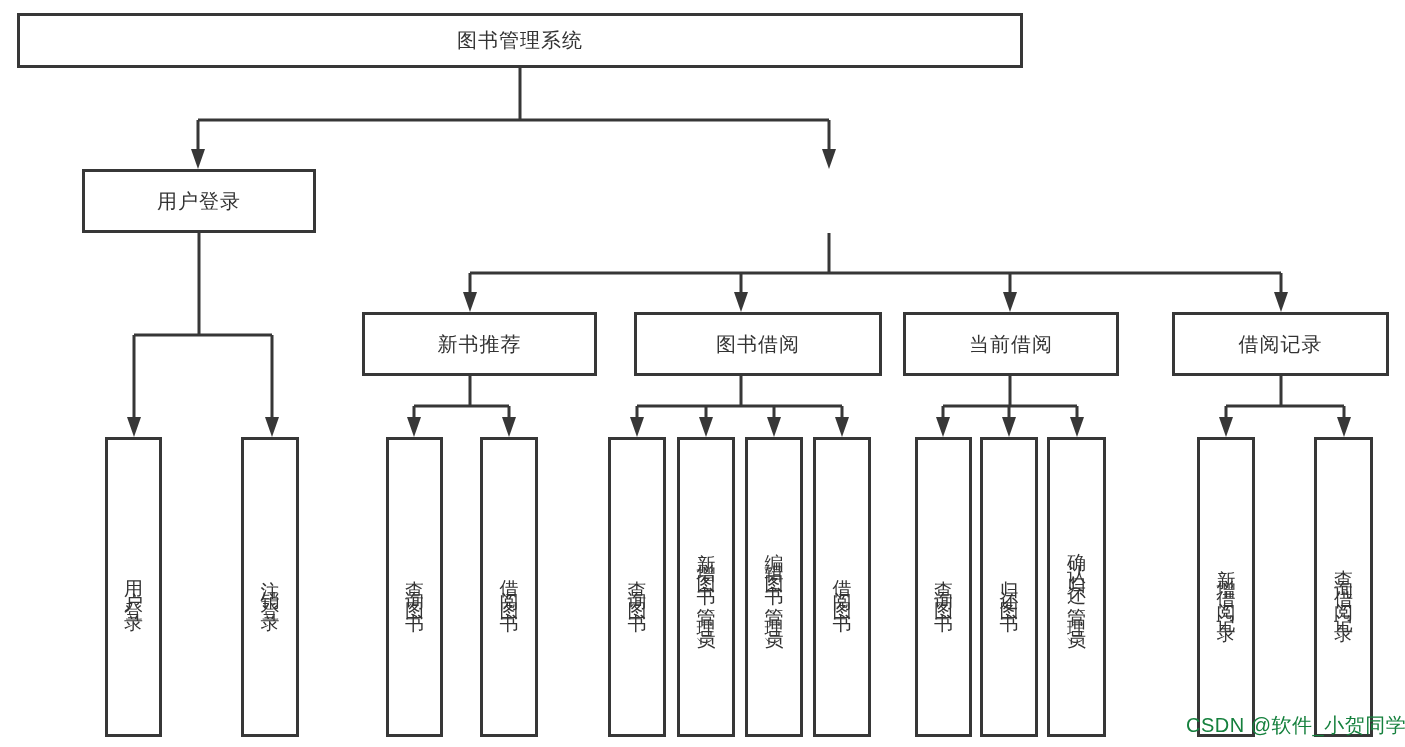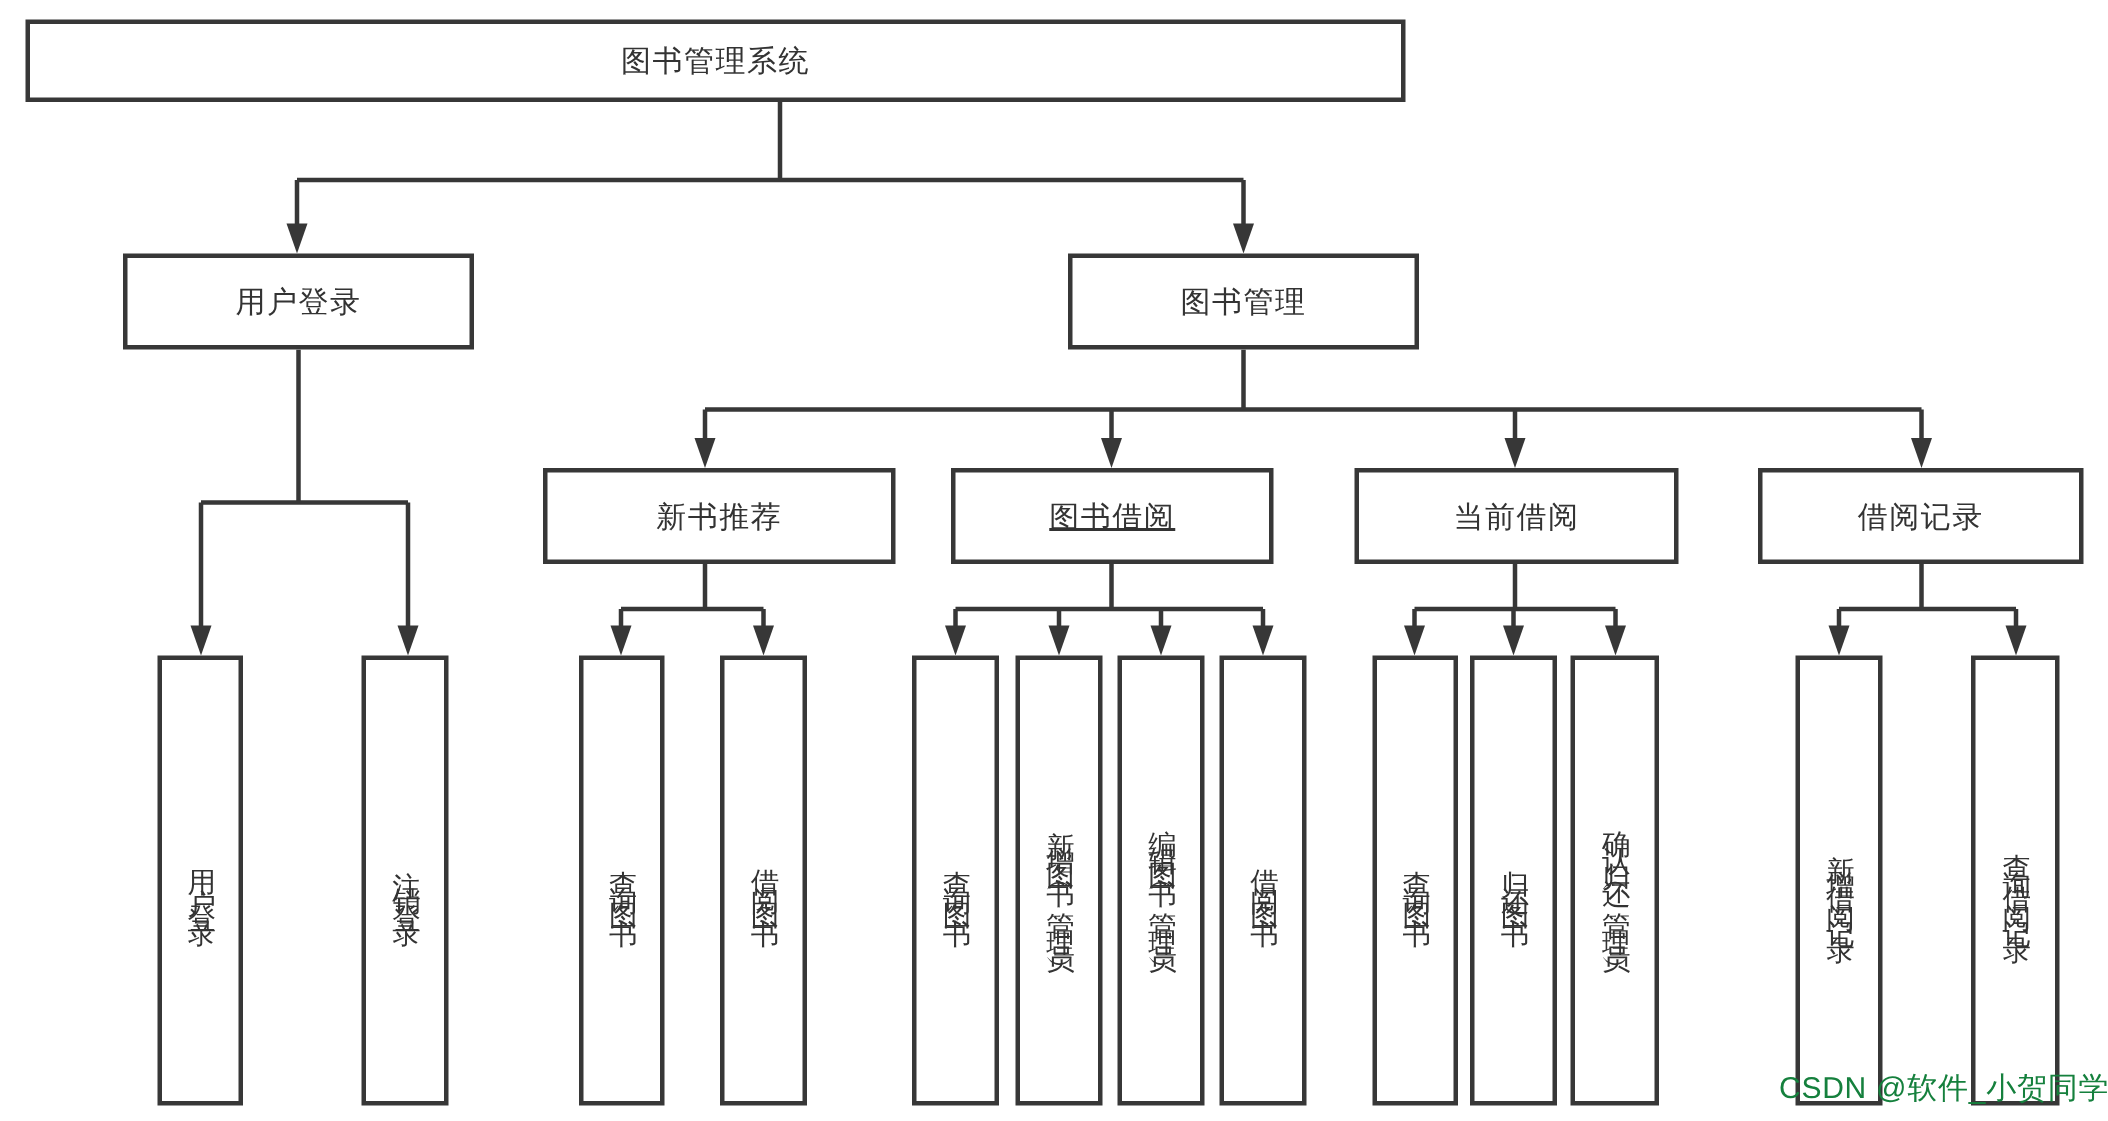--- a/index.html
+++ b/index.html
@@ -7,37 +7,37 @@
     position:relative; width:1405px; height:747px; background:#ffffff;
     font-family:"Liberation Sans", sans-serif; color:#333333; overflow:hidden;
   }
   #connectors { position:absolute; left:0; top:0; width:1405px; height:747px; }
   .node {
     position:absolute; box-sizing:border-box; background:#ffffff;
     border:3px solid #373737; display:flex; align-items:center; justify-content:center;
     font-size:20px; color:#333333; letter-spacing:1px; z-index:2;
   }
   .hnode { height:64px; }
-  .root  { left:17px; top:13px; width:920px; height:55px; }
+  .root  { left:17px; top:13px; width:1006px; height:55px; }
   .vbox  { top:437px; height:300px; }
   .vtext {
     writing-mode:vertical-rl; text-orientation:mixed;
     font-size:19px; letter-spacing:11px; line-height:1.05; color:#333333;
   }
   .watermark {
     position:absolute; left:1186px; top:712px; z-index:3;
     font-size:20px; color:#15803d; letter-spacing:0.5px; white-space:nowrap;
   }
   
   .n-login { left:82px;  top:169px; width:234px; }
   .n-mgmt  { left:712px; top:169px; width:234px; }
   
   .l3 { top:312px; }
   .n-rec     { left:362px;  width:235px; }
-  .n-borrow  { left:634px;  width:215px;text-decoration:underline; }
+  .n-borrow  { left:634px;  width:248px; }
   .n-current { left:903px;  width:216px; }
   .n-records { left:1172px; width:217px; }
   
   .lf1  { left:105px;  width:57px; }
   .lf2  { left:241px;  width:58px; }
   .lf3  { left:386px;  width:57px; }
   .lf4  { left:480px;  width:58px; }
   .lf5  { left:608px;  width:58px; }
   .lf6  { left:677px;  width:58px; }
   .lf7  { left:745px;  width:58px; }
@@ -90,23 +90,20 @@
     </g>
   </svg>
 
   <div class="node root">
     <span>图书管理系统</span>
   </div>
 
   <div class="node hnode n-login">
     <span>用户登录</span>
   </div>
-  <div class="node hnode n-mgmt">
-    <span>图书管理</span>
-  </div>
 
   <div class="node hnode l3 n-rec">
     <span>新书推荐</span>
   </div>
   <div class="node hnode l3 n-borrow">
     <span>图书借阅</span>
   </div>
   <div class="node hnode l3 n-current">
     <span>当前借阅</span>
   </div>

